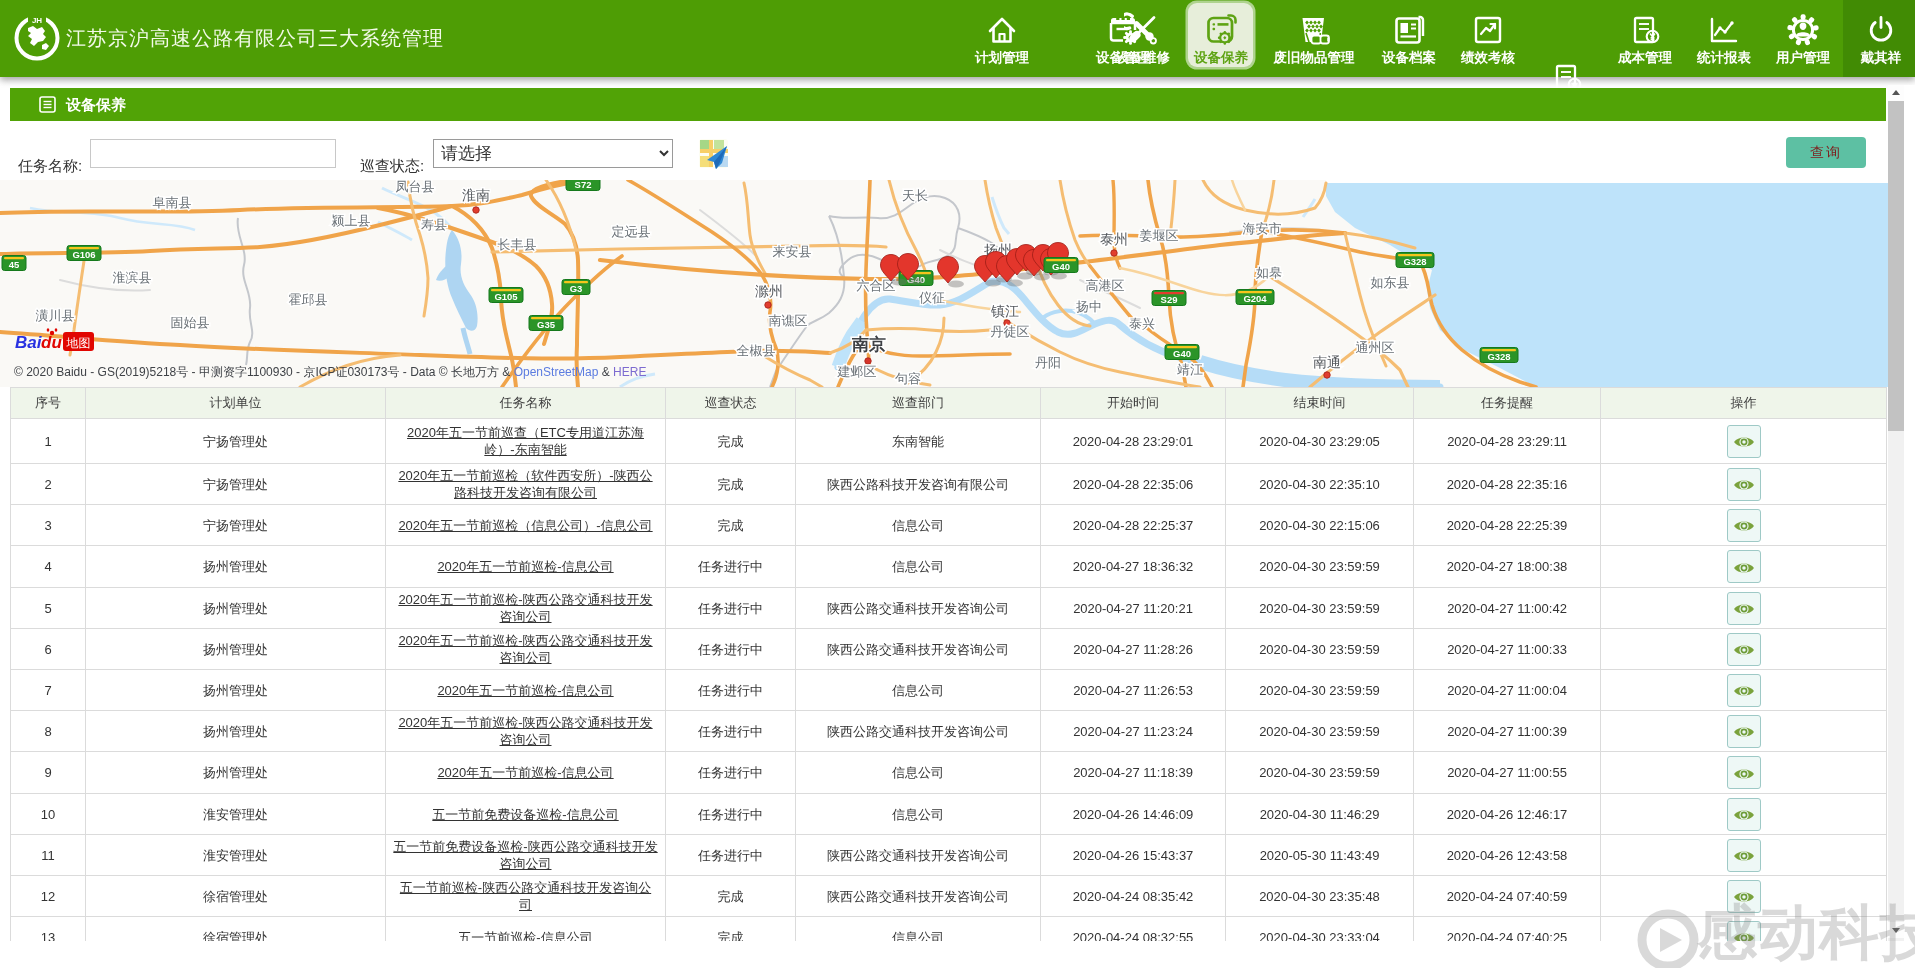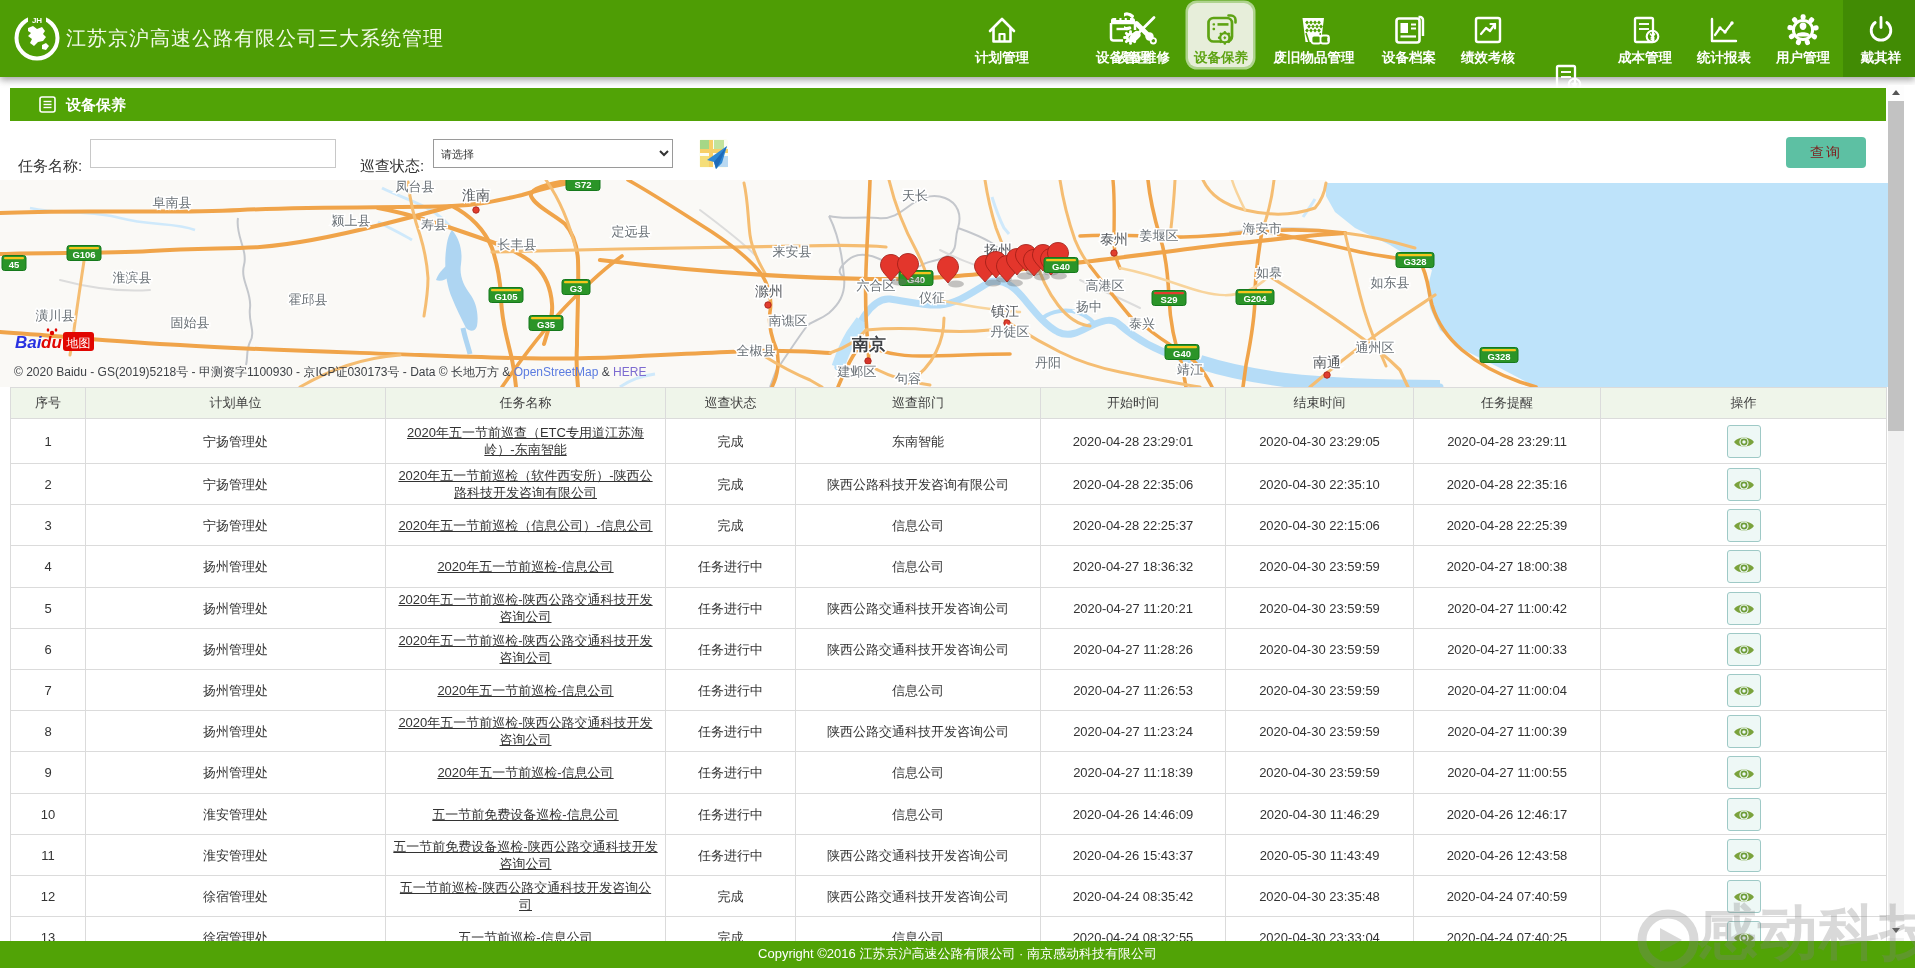--- a/index.html
+++ b/index.html
@@ -15,21 +15,21 @@
 .nav .ic{position:absolute;left:50%;top:11px;transform:translateX(-50%);width:38px;height:38px;}
 .nav .lb{position:absolute;left:50%;transform:translateX(-50%);top:49px;white-space:nowrap;font-size:13.5px;font-weight:bold;}
 #activebg{position:absolute;left:1188px;top:3px;width:65px;height:64px;border-radius:9px;background:#e7eeda;box-shadow:0 0 0 2.5px rgba(255,255,255,.55);}
 
 #subbar{position:absolute;left:10px;top:88px;width:1876px;height:33px;background:#51a306;color:#fff;}
 #subbar .t{position:absolute;left:56px;top:0;line-height:33px;font-size:15px;font-weight:bold;}
 #subbar svg{position:absolute;left:29px;top:8px;}
 
 .flabel{position:absolute;font-size:15px;color:#333;top:157px;}
 #inp1{position:absolute;left:90px;top:139px;width:246px;height:29px;border:1px solid #c8c8c8;background:#fff;}
-#sel1{position:absolute;left:433px;top:139px;width:240px;height:29px;border:1px solid #9a9a9a;background:#fff;font-size:11px;color:#333;padding-left:3px;}
+#sel1{position:absolute;left:433px;top:139px;width:240px;height:29px;border:1px solid #9a9a9a;background:#fff;font-size:17px;color:#333;padding-left:3px;}
 #mapbtn{position:absolute;left:697px;top:136px;width:34px;height:36px;}
 #querybtn{position:absolute;left:1786px;top:137px;width:80px;height:31px;background:#5dc0a3;color:#7f1d1d;font-size:14px;text-align:center;line-height:31px;border-radius:4px;letter-spacing:2px;}
 
 #map{position:absolute;left:0;top:180px;width:1888px;height:207px;overflow:hidden;}
 
 #tblwrap{position:absolute;left:10px;top:387px;width:1877px;height:554px;overflow:hidden;}
 table{border-collapse:collapse;table-layout:fixed;width:1876px;font-size:13px;color:#333;}
 th,td{border:1px solid #dbdbdb;text-align:center;padding:0 6px;overflow:hidden;}
 th{background:#eff5ea;height:31px;font-weight:normal;color:#404040;}
 td{height:40px;line-height:17px;}
@@ -678,21 +678,20 @@
     </div>
   <div id="sbar"></div>
   <div id="sbwhite"></div>
   <div id="sbthumb"></div>
   <div class="sbtn" style="top:85px;"><svg width="16" height="16">
         <polygon points="8,5 12,10 4,10" fill="#555"></polygon>
       </svg></div>
   <div class="sbtn" style="top:922px;"><svg width="16" height="16">
         <polygon points="8,11 12,6 4,6" fill="#555"></polygon>
       </svg></div>
-  <div id="footer">Copyright ©2016 江苏京沪高速公路有限公司 · 南京感动科技有限公司</div>
   <svg id="wm" viewBox="0 0 300 80">
       <g fill="none" stroke="rgba(130,130,130,0.30)">
         <circle cx="38" cy="52" r="26" stroke-width="9"></circle>
       </g>
       <path d="M30 40 L52 52 L30 64 Z" fill="rgba(130,130,130,0.30)"></path>
     </svg>
   <div id="wmtx">感动科技</div>
 </div>
 
 </body></html>

